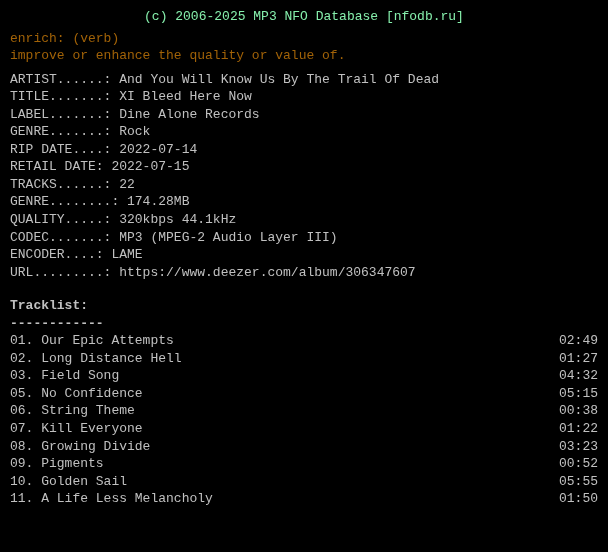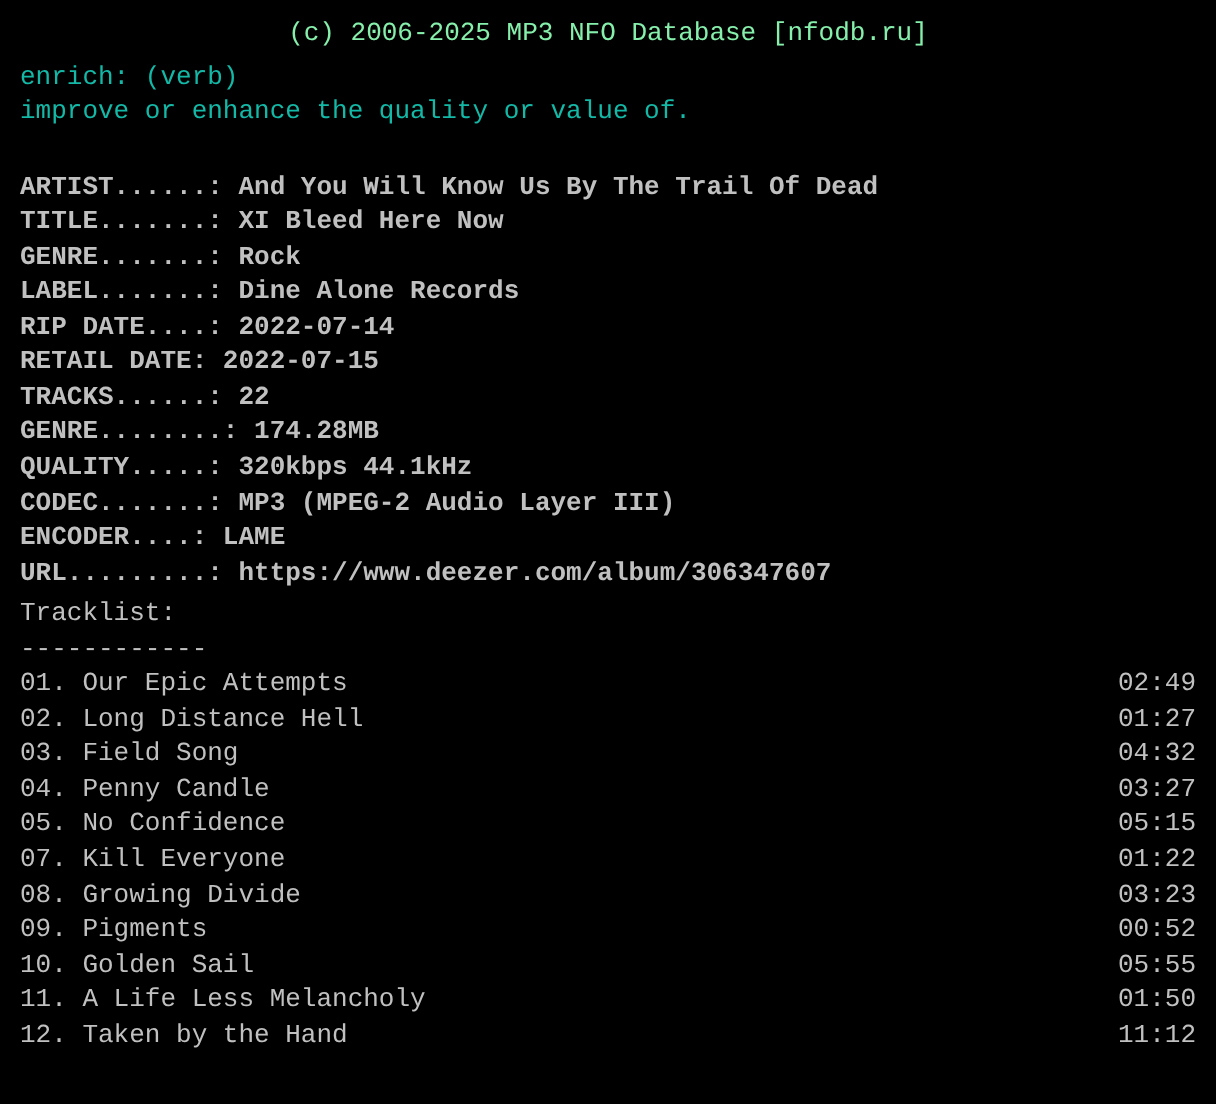--- a/index.html
+++ b/index.html
@@ -16,31 +16,31 @@
       padding: 8px 10px;
       width: 608px;
       min-height: 552px;
     }
     .copyright {
       color: #86efac;
       text-align: center;
       margin-bottom: 4px;
     }
     .enrich-line {
-      color: #14b8a6;
+      color: #a16207;
     }
     .section-gap {
       margin-top: 6px;
     }
     .metadata-block {
-      margin-top: 20px;
-      font-weight: bold;
+      margin-top: 6px;
     }
     .tracklist-header {
-      margin-top: 3px;
+      margin-top: 16px;
+      font-weight: bold;
     }
     .divider {
       color: #c0c0c0;
     }
     .track-row {
       display: flex;
       justify-content: space-between;
     }
     .track-title {
       flex: 1;
@@ -54,22 +54,22 @@
 <body>
 
 <div class="copyright">(c) 2006-2025 MP3 NFO Database [nfodb.ru]</div>
 
 <div class="enrich-line">enrich: (verb)</div>
 <div class="enrich-line">  improve or enhance the quality or value of.</div>
 
 <div class="metadata-block">
   <div>ARTIST......: And You Will Know Us By The Trail Of Dead</div>
   <div>TITLE.......: XI Bleed Here Now</div>
+  <div>LABEL.......: Dine Alone Records</div>
   <div>GENRE.......: Rock</div>
-  <div>LABEL.......: Dine Alone Records</div>
   <div>RIP DATE....: 2022-07-14</div>
   <div>RETAIL DATE: 2022-07-15</div>
   <div>TRACKS......: 22</div>
   <div>GENRE........: 174.28MB</div>
   <div>QUALITY.....: 320kbps 44.1kHz</div>
   <div>CODEC.......: MP3 (MPEG-2 Audio Layer III)</div>
   <div>ENCODER....: LAME</div>
   <div>URL.........: https://www.deezer.com/album/306347607</div>
 </div>
 
@@ -85,26 +85,26 @@
     </div>
     <div class="track-row">
       <span class="track-title">02. Long Distance Hell</span>
       <span class="track-duration">01:27</span>
     </div>
     <div class="track-row">
       <span class="track-title">03. Field Song</span>
       <span class="track-duration">04:32</span>
     </div>
     <div class="track-row">
-      <span class="track-title">04. Penny Candle</span>
-      <span class="track-duration">03:27</span>
+      <span class="track-title">05. No Confidence</span>
+      <span class="track-duration">05:15</span>
     </div>
     <div class="track-row">
-      <span class="track-title">05. No Confidence</span>
-      <span class="track-duration">05:15</span>
+      <span class="track-title">06. String Theme</span>
+      <span class="track-duration">00:38</span>
     </div>
     <div class="track-row">
       <span class="track-title">07. Kill Everyone</span>
       <span class="track-duration">01:22</span>
     </div>
     <div class="track-row">
       <span class="track-title">08. Growing Divide</span>
       <span class="track-duration">03:23</span>
     </div>
     <div class="track-row">
@@ -112,17 +112,13 @@
       <span class="track-duration">00:52</span>
     </div>
     <div class="track-row">
       <span class="track-title">10. Golden Sail</span>
       <span class="track-duration">05:55</span>
     </div>
     <div class="track-row">
       <span class="track-title">11. A Life Less Melancholy</span>
       <span class="track-duration">01:50</span>
     </div>
-    <div class="track-row">
-      <span class="track-title">12. Taken by the Hand</span>
-      <span class="track-duration">11:12</span>
-    </div>
   </div>
 
 </body></html>

